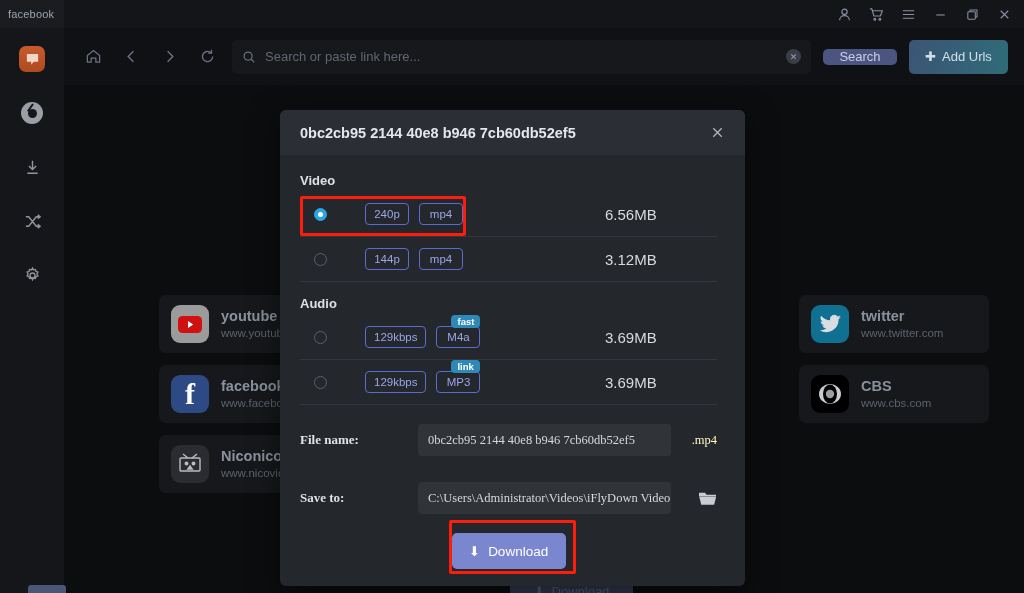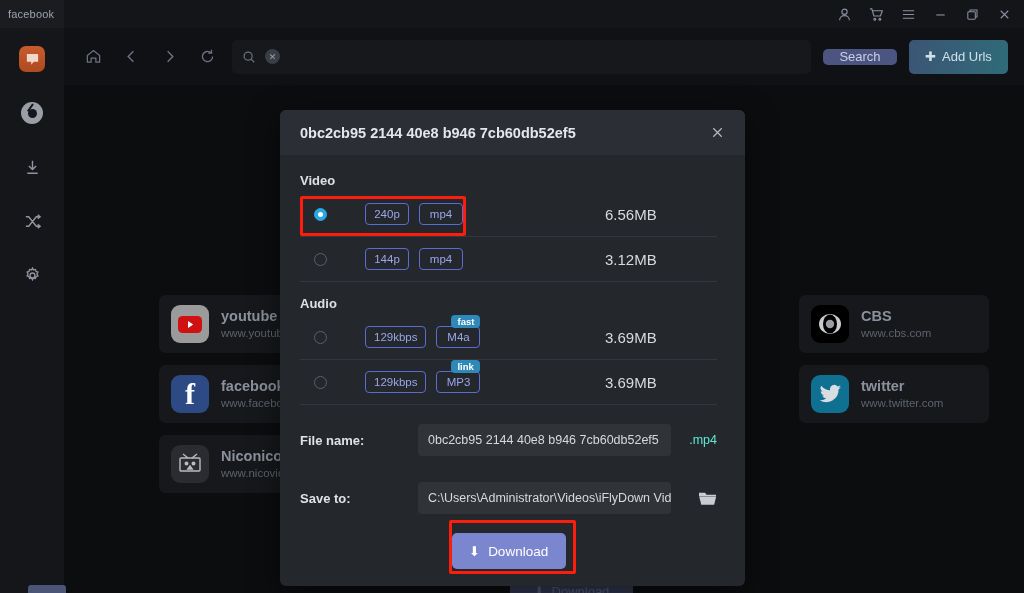--- a/index.html
+++ b/index.html
@@ -167,28 +167,28 @@
     color: #9aa6e8; font-size: 11.5px; padding: 0 8px;
     display: flex; align-items: center; justify-content: center; position: relative;
   }
   .badge {
     position: absolute; top: -12px; left: 14px;
     background: #2f89b8; color: #fff; font-size: 9.5px; font-weight: bold;
     border-radius: 4px; padding: 1px 6px; white-space: nowrap;
   }
   .size { position: absolute; left: 305px; font-size: 15px; color: #d7dade; }
 
-  .field-row { display: flex; align-items: center; height: 34px; margin-top: 18px; }
+  .field-row { display: flex; align-items: center; height: 34px; margin-top: 18px; font-family: Liberation Serif, serif; }
   .field-lbl { width: 118px; font-size: 13px; font-weight: bold; color: #dfe2e7; }
   .field-inp {
     flex: 1; height: 32px; background: #303338; border-radius: 4px;
     display: flex; align-items: center; padding: 0 10px;
     font-size: 12.5px; color: #d6d9de; overflow: hidden; white-space: nowrap;
   }
-  .field-suffix { width: 46px; text-align: right; font-size: 12.5px; color: #5eead4; }
+  .field-suffix { width: 46px; text-align: right; font-size: 12.5px; color: #fef9c3; }
   .folder-btn { width: 46px; display: flex; justify-content: flex-end; color: #c9ccd2; }
 
   .dl-wrap { display: flex; justify-content: center; margin-top: 18px; }
   .btn-download {
     width: 114px; height: 36px; border-radius: 5px;
     background: #7a87cf; color: #fff; font-size: 13.5px;
     display: flex; align-items: center; justify-content: center; gap: 8px;
   }
 
   
@@ -292,20 +292,21 @@
         <path d="M14.4 9a5.4 5.4 0 1 1-1.7-3.9"></path>
           <path d="M13.2 1.9v3.4h-3.4"></path>
       </svg>
     </div>
 
     <div class="searchbox">
       <svg width="14" height="14" viewBox="0 0 16 16" fill="none" stroke="#6a7080" stroke-width="1.4">
         <circle cx="7" cy="7" r="4.6"></circle>
           <path d="M10.4 10.4L14 14"></path>
       </svg>
+      <div class="search-ph">Search or paste link here...</div>
       <div class="clear-ic">✕</div>
     </div>
 
     <div class="btn-search">Search</div>
     <div class="btn-addurls">
       <span>✚</span>
       <span>Add Urls</span>
     </div>
   </div>
 
@@ -344,41 +345,41 @@
           </div>
           <div class="card-txt">
             <div class="card-name">Niconico</div>
             <div class="card-url">www.nicovideo.jp</div>
           </div>
         </div>
       </div>
 
       <div class="card-col">
         <div class="card">
+          <div class="card-ic ic-tw">
+            <svg width="23" height="20" viewBox="0 0 24 20" fill="#d7dde0">
+              <path d="M23 2.6a9 9 0 0 1-2.6.8A4.6 4.6 0 0 0 22.4.9a9.2 9.2 0 0 1-2.9 1.2 4.5 4.5 0 0 0-7.8 4.1A12.9 12.9 0 0 1 2.4 1.3a4.5 4.5 0 0 0 1.4 6.1 4.4 4.4 0 0 1-2-.6 4.5 4.5 0 0 0 3.6 4.5 4.6 4.6 0 0 1-2 .1 4.5 4.5 0 0 0 4.2 3.1A9 9 0 0 1 .7 16.4a12.8 12.8 0 0 0 19.7-11.4A9.3 9.3 0 0 0 23 2.6z"></path>
+            </svg>
+          </div>
+          <div class="card-txt">
+            <div class="card-name">twitter</div>
+            <div class="card-url">www.twitter.com</div>
+          </div>
+        </div>
+        <div class="card">
           <div class="card-ic ic-cbs">
             <svg width="30" height="22" viewBox="0 0 30 22">
               <ellipse cx="15" cy="11" rx="11" ry="10" fill="#c9cbce"></ellipse>
               <ellipse cx="15" cy="11" rx="7" ry="9.4" fill="#000"></ellipse>
               <circle cx="15" cy="11" r="4.2" fill="#9a9ea3"></circle>
             </svg>
           </div>
           <div class="card-txt">
             <div class="card-name">CBS</div>
             <div class="card-url">www.cbs.com</div>
-          </div>
-        </div>
-        <div class="card">
-          <div class="card-ic ic-tw">
-            <svg width="23" height="20" viewBox="0 0 24 20" fill="#d7dde0">
-              <path d="M23 2.6a9 9 0 0 1-2.6.8A4.6 4.6 0 0 0 22.4.9a9.2 9.2 0 0 1-2.9 1.2 4.5 4.5 0 0 0-7.8 4.1A12.9 12.9 0 0 1 2.4 1.3a4.5 4.5 0 0 0 1.4 6.1 4.4 4.4 0 0 1-2-.6 4.5 4.5 0 0 0 3.6 4.5 4.6 4.6 0 0 1-2 .1 4.5 4.5 0 0 0 4.2 3.1A9 9 0 0 1 .7 16.4a12.8 12.8 0 0 0 19.7-11.4A9.3 9.3 0 0 0 23 2.6z"></path>
-            </svg>
-          </div>
-          <div class="card-txt">
-            <div class="card-name">twitter</div>
-            <div class="card-url">www.twitter.com</div>
           </div>
         </div>
       </div>
 
     </div>
   </div>
 
   <div class="ghost-dl">
     <span>⬇</span>
     <span>Download</span>

